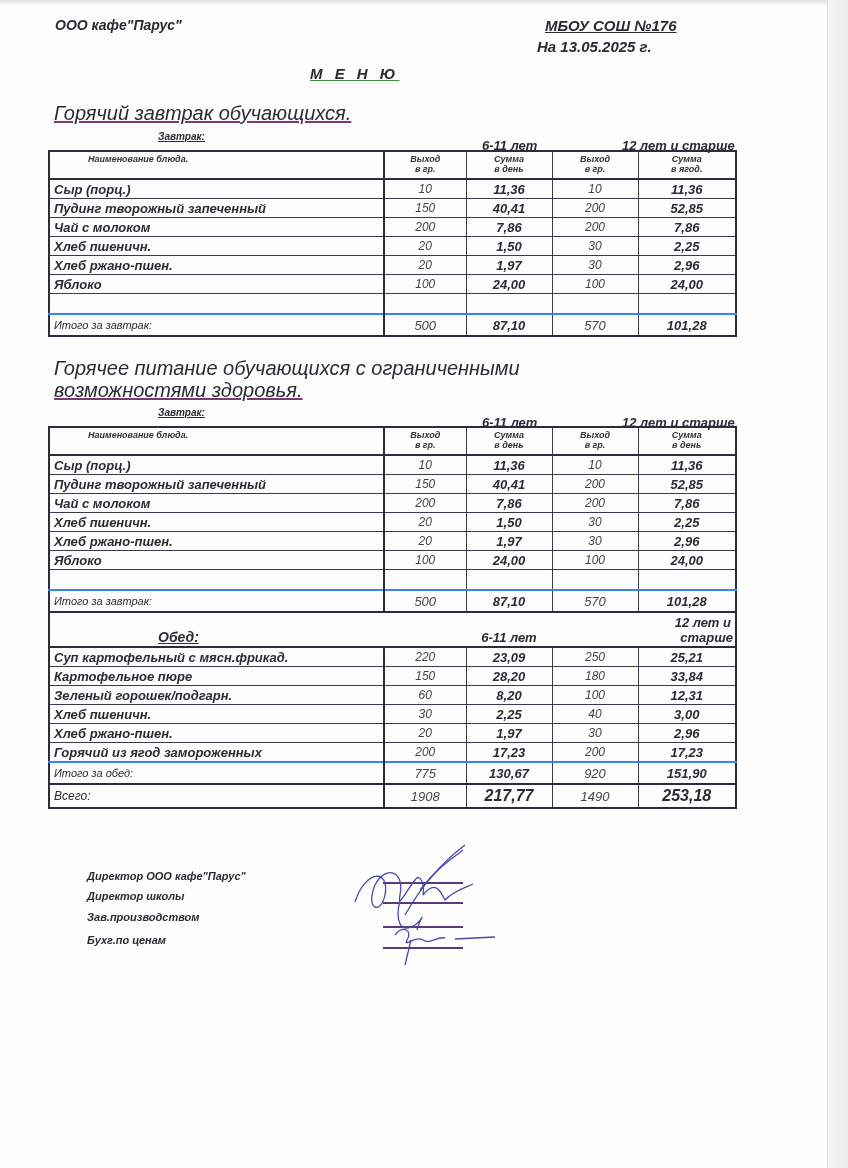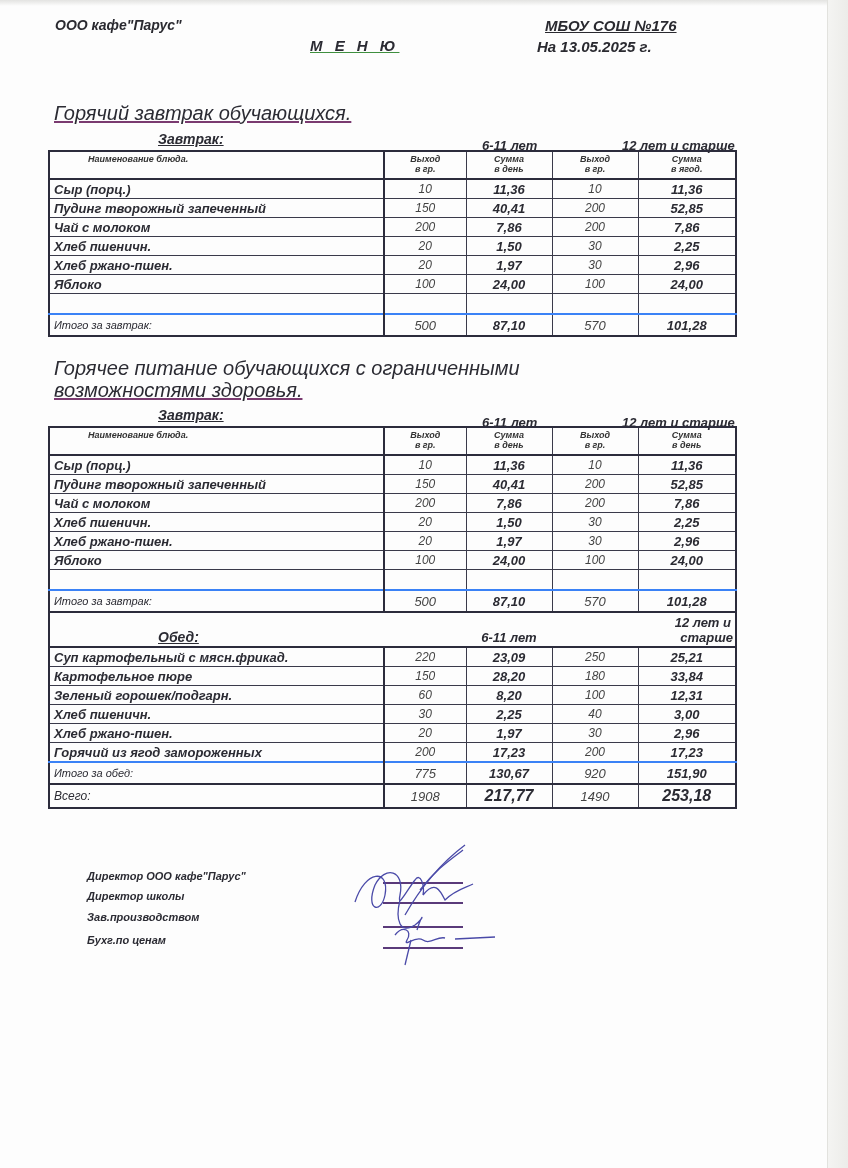--- a/index.html
+++ b/index.html
@@ -4,24 +4,24 @@
 <style>
   html, body { margin: 0; padding: 0; }
   body {
     width: 848px; height: 1168px; background: #fdfdfd; position: relative; overflow: hidden;
     font-family: "Liberation Sans", sans-serif; color: #2b2b33; font-style: italic;
   }
   .edge-right { position: absolute; right: 0; top: 0; width: 20px; height: 1168px; background: linear-gradient(to right, #f4f4f2, #ecece9); border-left: 1px solid #e2e2de; }
   .edge-top { position: absolute; left: 0; top: 0; width: 848px; height: 6px; background: linear-gradient(#e3e3e1, #fdfdfd); }
   .abs { position: absolute; white-space: nowrap; }
   .hdr { font-size: 14px; font-weight: bold; color: #2a2a30; }
-  .menu-title { font-size: 15px; font-weight: bold; letter-spacing: 4px; text-decoration: underline; text-decoration-color: #3f8f3f; }
+  .menu-title { font-size: 15px; font-weight: bold; letter-spacing: 4px; text-decoration: underline; text-decoration-color: #3f8f3f; margin-top: 28px; }
   .section-title { font-size: 20px; font-weight: normal; color: #2b2b33; }
   .ul { text-decoration: underline; text-decoration-color: #7a3a70; }
-  .sub-title { font-size: 14px; font-weight: bold; text-decoration: underline; }
+  .sub-title { font-size: 10px; font-weight: bold; text-decoration: underline; }
   .age { font-size: 13px; font-weight: bold; margin-top: 6px; }
 
   table.menu { position: absolute; border-collapse: collapse; border: 2px solid #2c2c3c; table-layout: fixed; }
   table.menu td { border: 1px solid #3a3a4a; padding: 0 4px; height: 18px; font-size: 13px; font-weight: bold; vertical-align: middle; }
   table.menu td.c-name { text-align: left; border-right: 2px solid #2c2c3c; border-radius: 6px; }
   table.menu td.c-yield { text-align: center; font-weight: normal; font-size: 12px; color: #444; }
   table.menu td.c-sum { text-align: center; }
   table.menu td.c-sum2, table.menu td.c-yield2 { text-align: center; }
   table.menu td.c-yield2 { font-weight: normal; font-size: 12px; color: #444; }
   table.menu tr.colhead td { height: 24px; font-size: 9px; font-weight: bold; color: #333; line-height: 10px; vertical-align: top; padding-top: 2px; }

